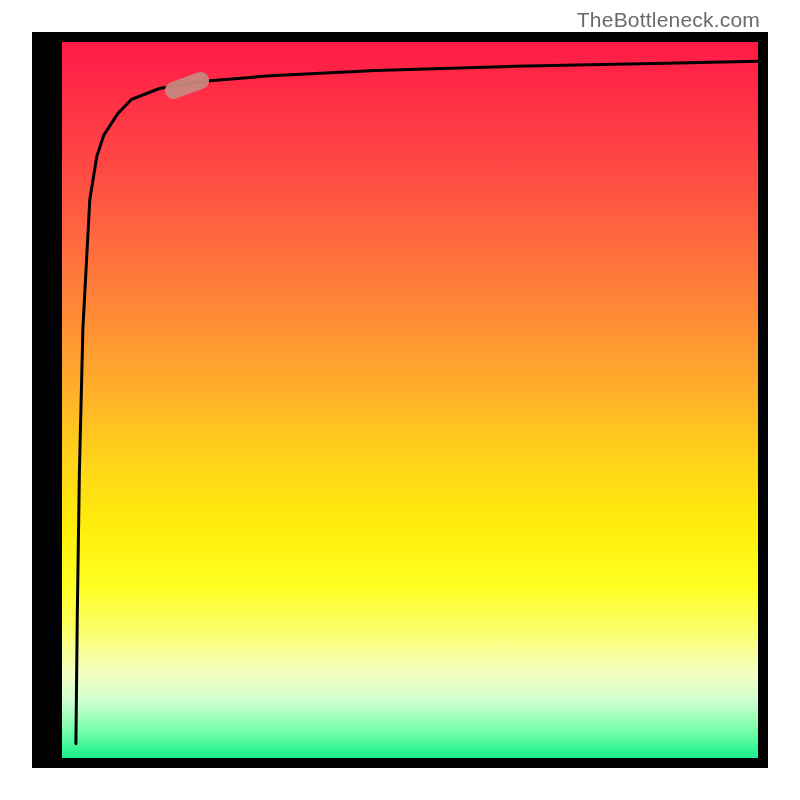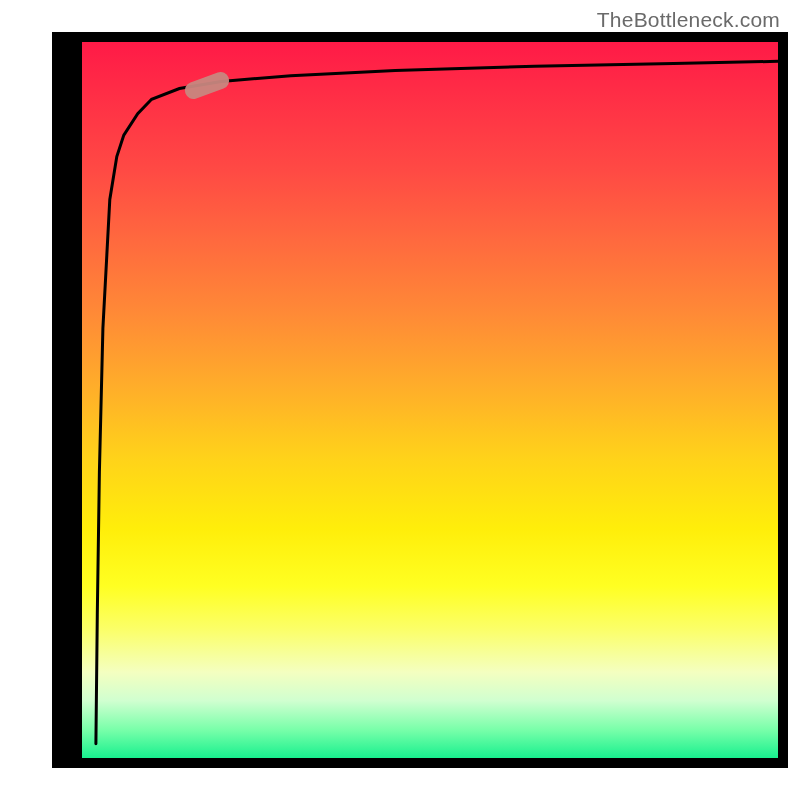--- a/index.html
+++ b/index.html
@@ -8,21 +8,20 @@
     width: 800px;
     height: 800px;
     background: #ffffff;
     font-family: Arial, Helvetica, sans-serif;
     overflow: hidden;
   }
   .stage {
     position: relative;
     width: 772px;
     height: 800px;
-    margin-left: 20px;
   }
   .frame {
     position: absolute;
     left: 32px;
     top: 32px;
     width: 736px;
     height: 736px;
     background: #000000;
     box-sizing: border-box;
   }

